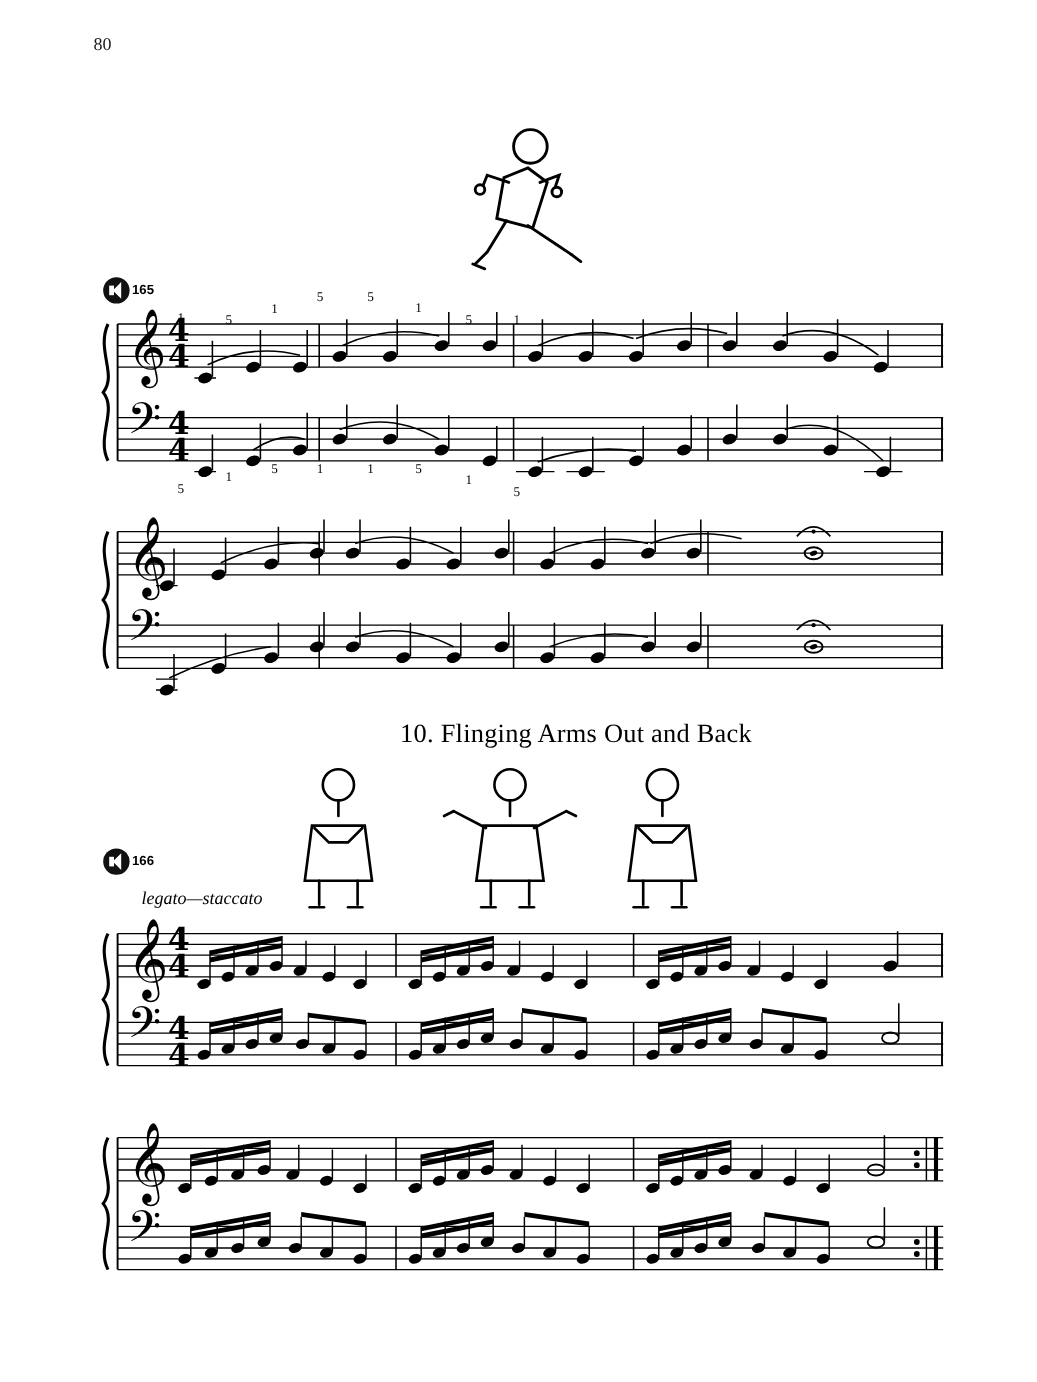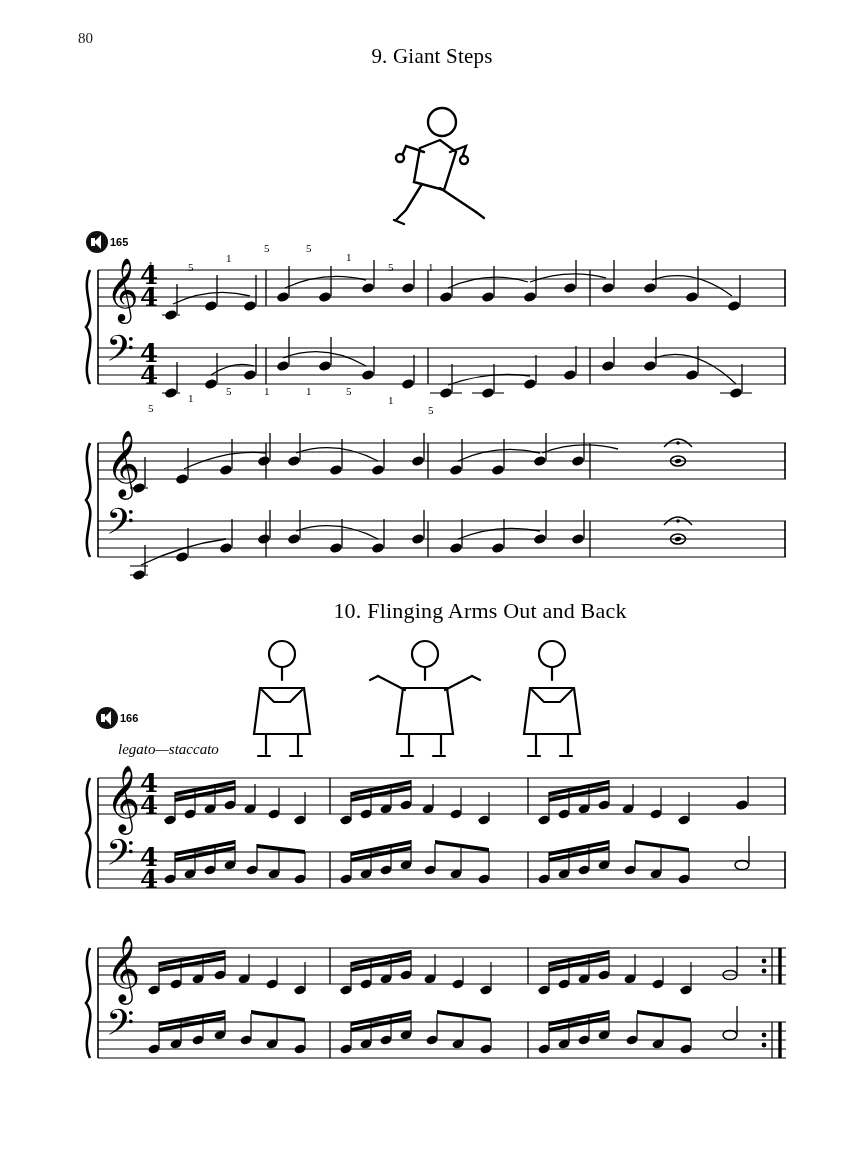--- a/index.html
+++ b/index.html
@@ -68,21 +68,21 @@
     border-top: 7px solid transparent;
     border-bottom: 7px solid transparent;
     border-right: 7px solid #fff;
   }
   .track-num {
     font-family: "Liberation Sans", sans-serif;
     font-size: 11px;
     font-weight: bold;
   }
   #badge-1 { left: 86px; top: 231px; }
-  #badge-2 { left: 96px; top: 707px; }
+  #badge-2 { left: 86px; top: 707px; }
 
   .expr-mark {
     position: absolute;
     font-style: italic;
     font-size: 15px;
     text-align: center;
   }
   #expr-1 { left: 118px; top: 741px; }
 
   
@@ -99,21 +99,20 @@
   }
   svg { display: block; }
 </style>
 </head>
 <body>
 
 <div class="page">
 
   <div class="page-number">80</div>
 
-  <div class="piece-title" id="title-1">9. Giant Steps</div>
 
   <div class="figure" id="fig-running" style="left:380px; top:100px;">
     <svg width="130" height="130" viewBox="0 0 130 130">
       <g stroke="#000" stroke-width="2.4" fill="none" stroke-linecap="round">
         <circle cx="62" cy="22" r="14" fill="#fff"></circle>
 
         <path d="M40 48 L60 40 L76 52 L64 90 L34 82 Z" fill="#fff"></path>
 
         <path d="M44 52 L26 46 L22 56"></path>
         <path d="M70 52 L86 46 L82 58"></path>

